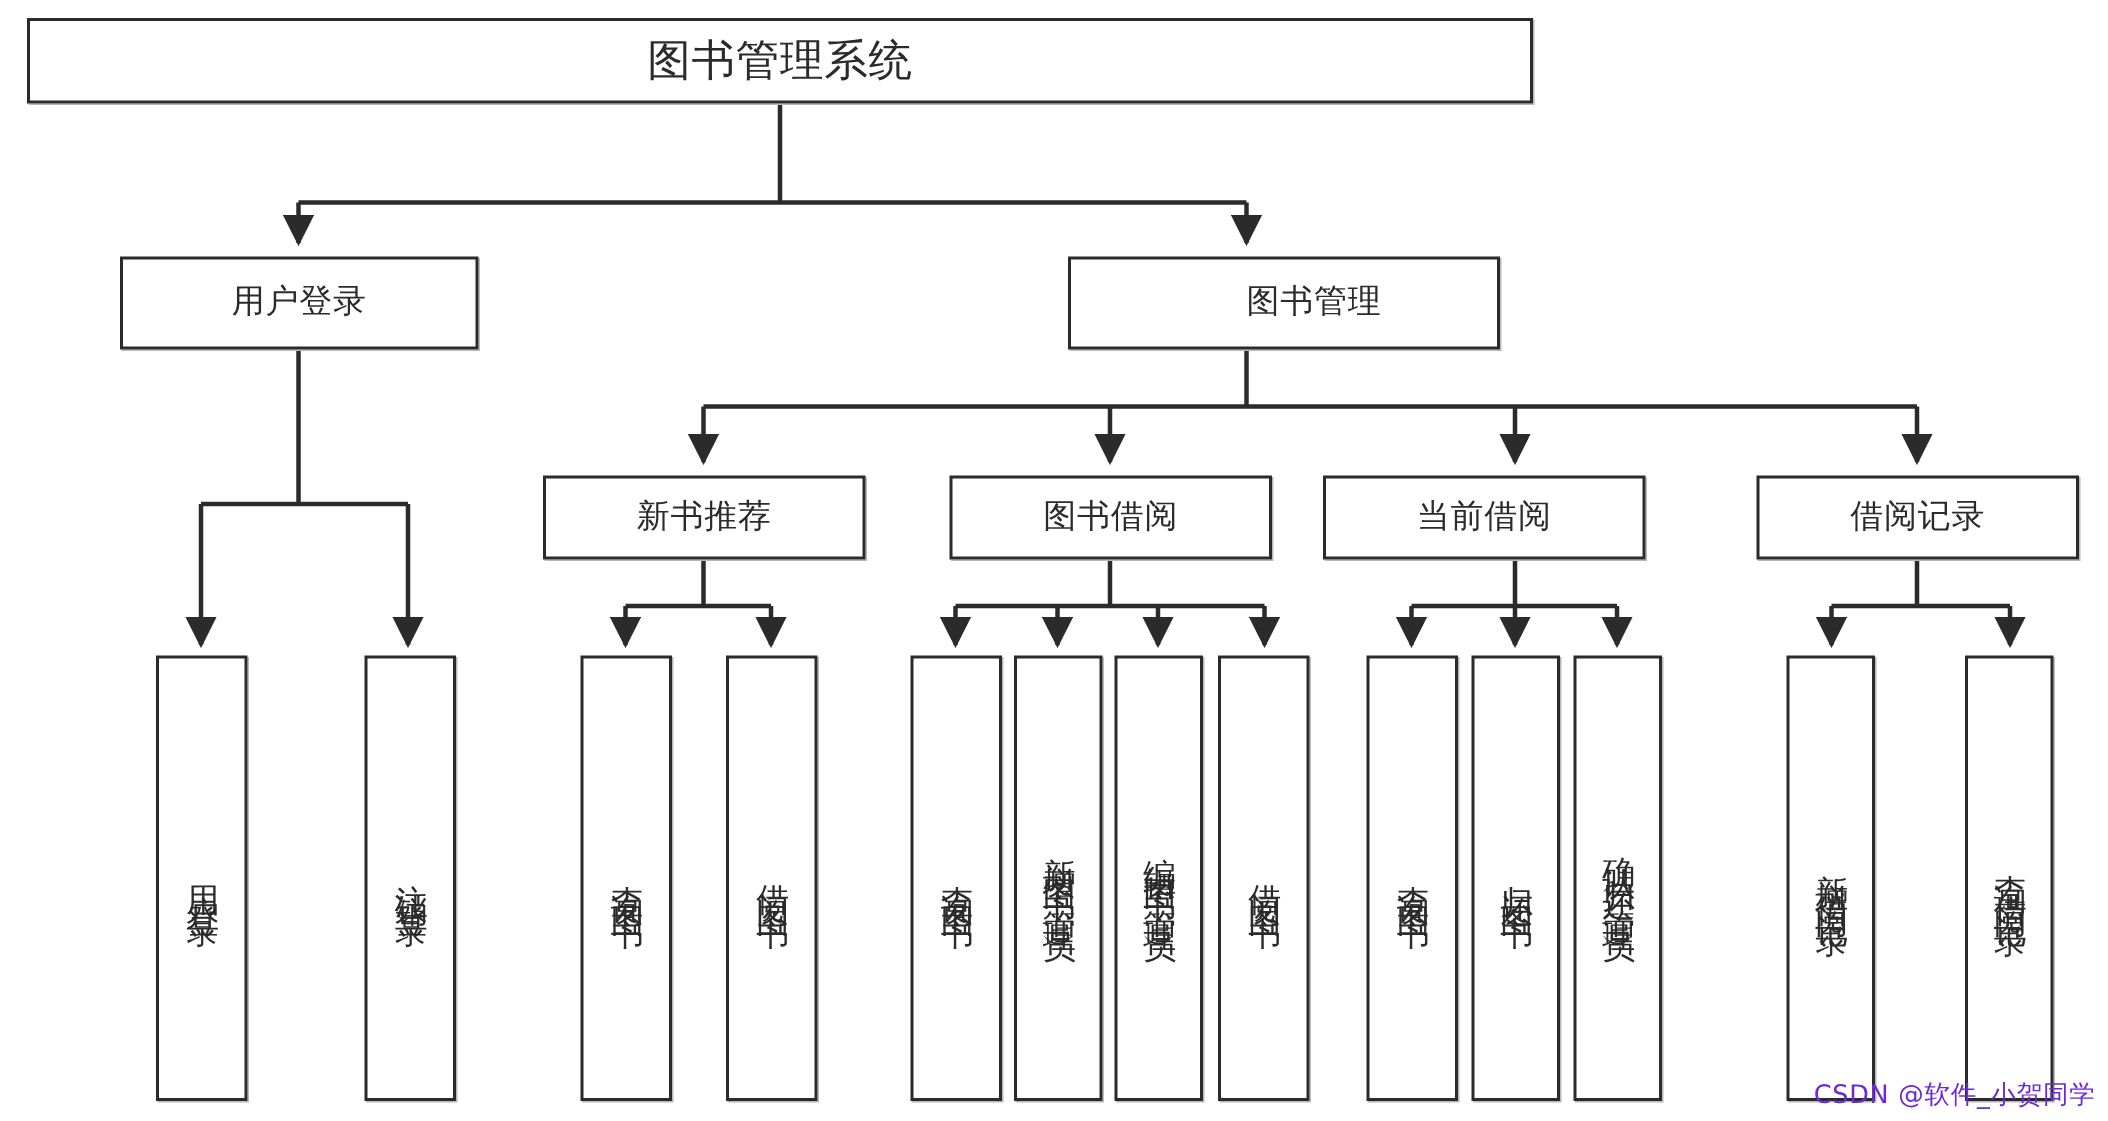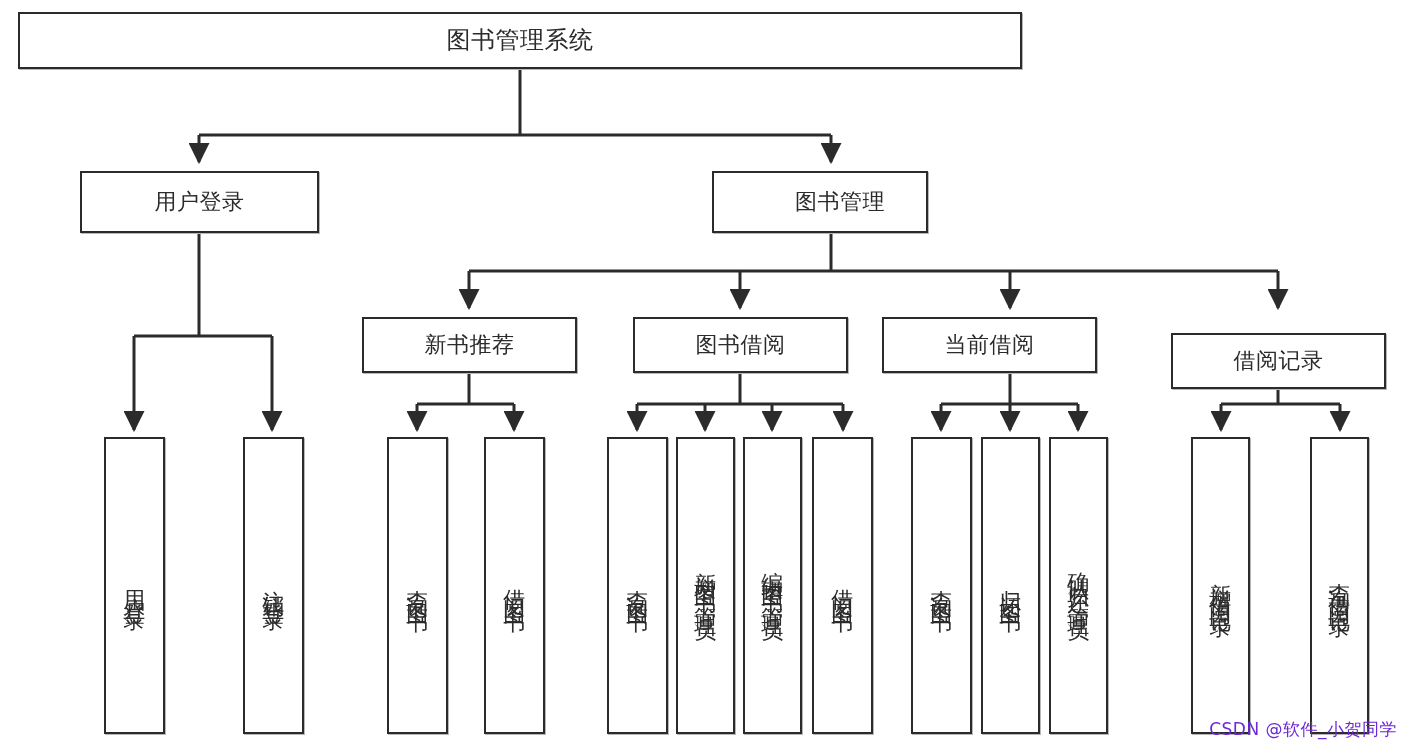--- a/index.html
+++ b/index.html
@@ -29,21 +29,21 @@
     white-space:nowrap;
     text-align:center;
   }
   .node.vert .lbl{
     writing-mode:vertical-rl;
     text-orientation:upright;
     letter-spacing:7px;
     font-size:22px;
     white-space:nowrap;
   }
-  .node.root .lbl{font-size:24px;}
+  .node.root .lbl{font-size:29px;}
   .node.lvl2 .lbl{font-size:22px;}
   .node.lvl3 .lbl{font-size:22px;}
 
   .watermark{
     position:absolute;
     right:8px;
     bottom:6px;
     font-size:17px;
     color:#6d28d9;
     letter-spacing:0.5px;
@@ -106,34 +106,34 @@
     </g>
   </svg>
 
   <div class="node root" style="left:18px;top:12px;width:1004px;height:57px;">
     <span class="lbl">图书管理系统</span>
   </div>
 
   <div class="node lvl2" style="left:80px;top:171px;width:239px;height:62px;">
     <span class="lbl">用户登录</span>
   </div>
-  <div class="node lvl2" style="left:712px;top:171px;width:216px;height:62px;padding-left:40px;">
+  <div class="node lvl2" style="left:712px;top:171px;width:288px;height:62px;padding-left:40px;">
     <span class="lbl">图书管理</span>
   </div>
 
   <div class="node lvl3" style="left:362px;top:317px;width:215px;height:56px;">
     <span class="lbl">新书推荐</span>
   </div>
   <div class="node lvl3" style="left:633px;top:317px;width:215px;height:56px;">
     <span class="lbl">图书借阅</span>
   </div>
   <div class="node lvl3" style="left:882px;top:317px;width:215px;height:56px;">
     <span class="lbl">当前借阅</span>
   </div>
-  <div class="node lvl3" style="left:1171px;top:333px;width:215px;height:56px;">
+  <div class="node lvl3" style="left:1171px;top:317px;width:215px;height:56px;">
     <span class="lbl">借阅记录</span>
   </div>
 
   <div class="node vert" style="left:104px;top:437px;width:61px;height:297px;">
     <span class="lbl">用户登录</span>
   </div>
   <div class="node vert" style="left:243px;top:437px;width:61px;height:297px;">
     <span class="lbl">注销登录</span>
   </div>
 

